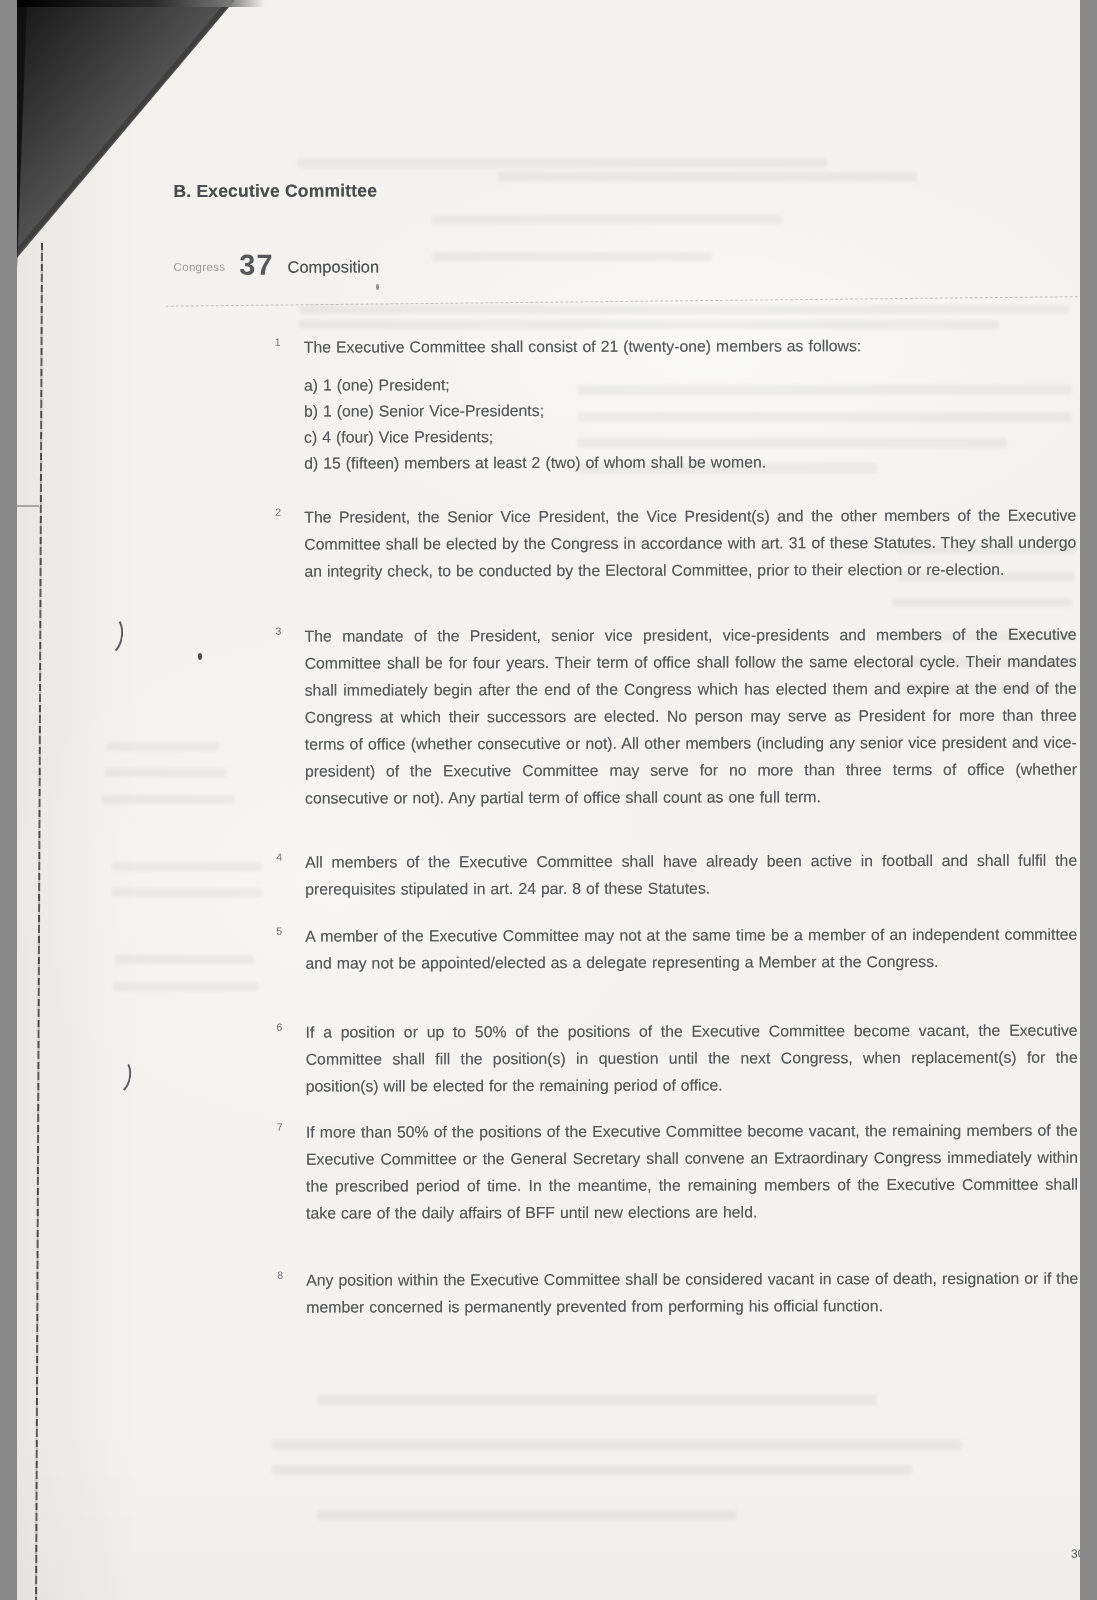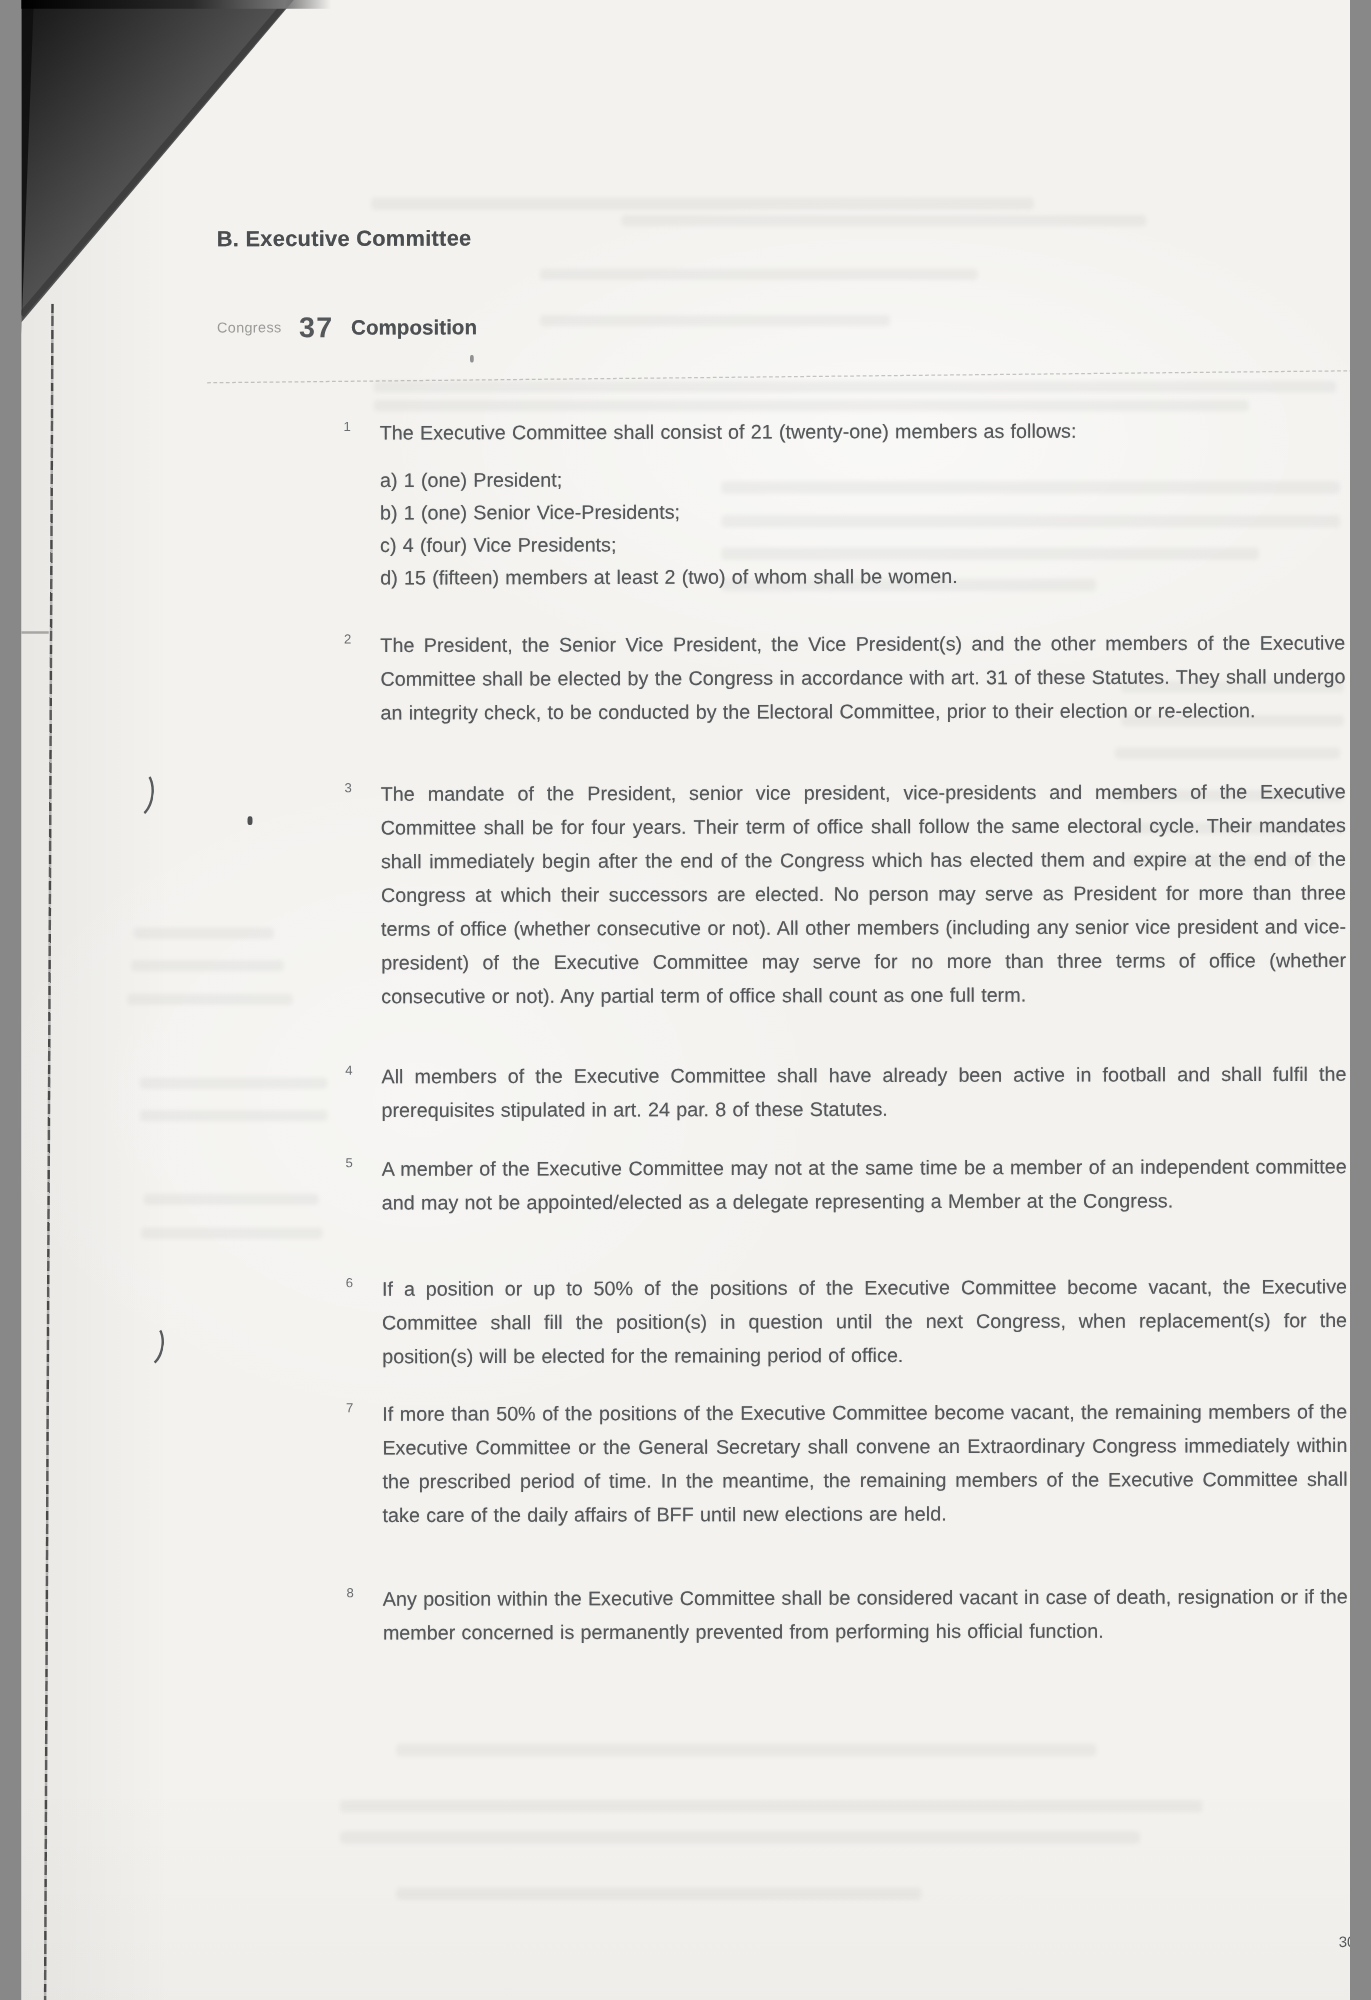--- a/index.html
+++ b/index.html
@@ -18,22 +18,22 @@
     -webkit-font-smoothing:antialiased;
   }
   .content{position:absolute;inset:0;transform:rotate(-0.15deg);}
   .section-heading{
     position:absolute;left:158px;top:180px;
     font-size:17.5px;font-weight:bold;color:#4b4e50;
     letter-spacing:.2px;text-shadow:0 0 .5px rgba(75,78,80,.6);
   }
   .article-row{position:absolute;left:158px;top:248px;white-space:nowrap;}
   .article-label{font-size:11.5px;color:#9a9a98;letter-spacing:.3px;vertical-align:6px;}
-  .article-number{font-size:23px;font-weight:bold;color:#55585a;margin-left:14px;letter-spacing:1px;vertical-align:2px;}
-  .article-title{font-size:16.5px;font-weight:bold;color:#4e5153;margin-left:14px;vertical-align:4px;text-shadow:0 0 .5px rgba(75,78,80,.6);}
+  .article-number{font-size:29px;font-weight:bold;color:#55585a;margin-left:14px;letter-spacing:1px;vertical-align:2px;}
+  .article-title{font-size:16.5px;font-weight:normal;color:#4e5153;margin-left:14px;vertical-align:4px;text-shadow:0 0 .5px rgba(75,78,80,.6);}
   .rule-divider{
     position:absolute;left:150px;top:301px;width:947px;height:0;
     border-top:1px dashed rgba(125,125,122,.42);
     transform:rotate(-0.45deg);
   }
   .para{position:absolute;left:254px;width:806px;display:flex;}
   .para-num{
     flex:0 0 34px;width:34px;font-size:10.5px;color:#6b6e70;
     padding-top:2px;text-indent:5px;
   }

